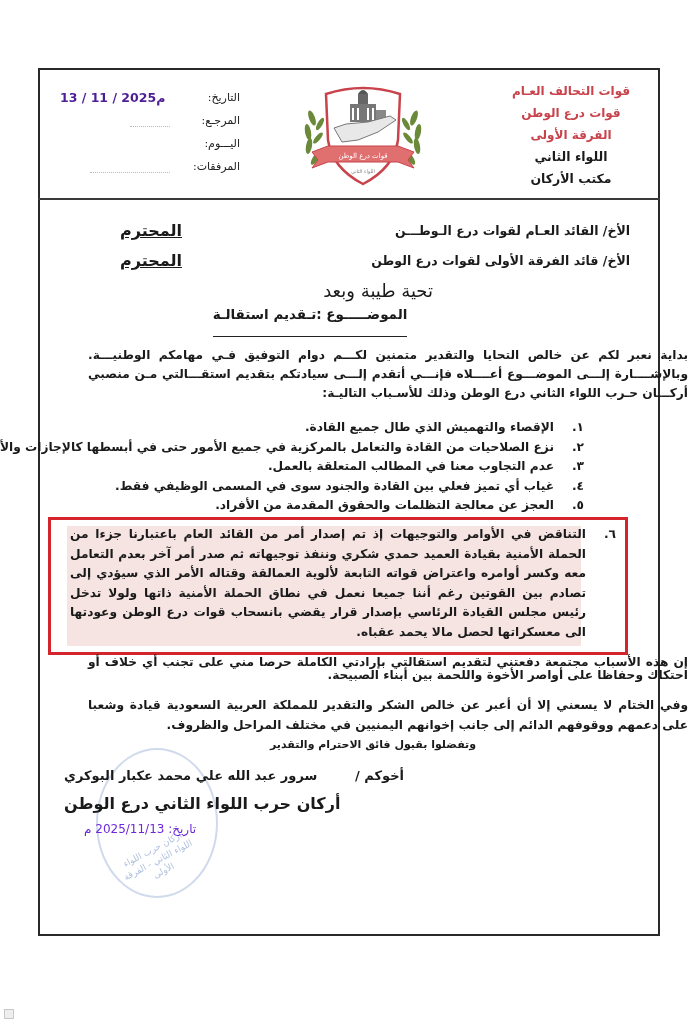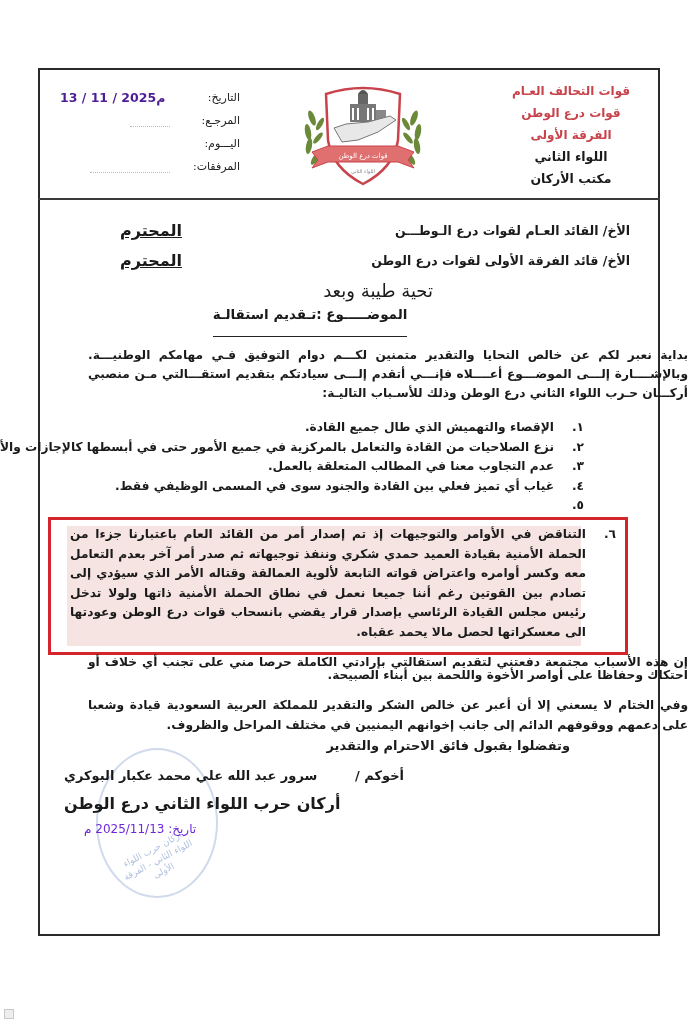--- a/index.html
+++ b/index.html
@@ -49,21 +49,21 @@
     position: absolute; left: 48px; top: 517px; width: 580px; height: 138px;
     border: 3px solid #d4242c;
   }
   .highlight-fill { position: absolute; left: 16px; top: 6px; right: 44px; bottom: 6px; background: #f6e4e3; }
   .item6 { position: absolute; left: 70px; top: 525px; width: 552px; direction: rtl; font-size: 12.2px; font-weight: bold; line-height: 19.5px; display: flex; }
   .item6 .num { width: 36px; flex: 0 0 36px; text-align: right; padding-right: 6px; }
   .item6 .txt { flex: 1; text-align: justify; }
 
   .after { top: 656px; line-height: 13px; }
   .closing { top: 696px; line-height: 19.5px; }
-  .regards { position: absolute; left: 270px; top: 738px; width: 300px; text-align: right; direction: rtl; font-size: 13px; font-weight: bold; }
+  .regards { position: absolute; left: 270px; top: 738px; width: 300px; text-align: left; direction: rtl; font-size: 11px; font-weight: bold; }
 
   .stamp {
     position: absolute; left: 96px; top: 748px; width: 122px; height: 150px;
     border: 2px solid rgba(120,150,200,0.35); border-radius: 50%;
   }
   .stamp-text {
     position: absolute; left: 118px; top: 842px; width: 80px; direction: rtl;
     color: rgba(110,140,195,0.55); font-size: 9px; line-height: 12px; text-align: center; transform: rotate(-28deg);
   }
 
@@ -179,20 +179,21 @@
   <li>
       <span class="num">٣.</span>
       <span>عدم التجاوب معنا في المطالب المتعلقة بالعمل.</span>
     </li>
   <li>
       <span class="num">٤.</span>
       <span>غياب أي تميز فعلي بين القادة والجنود سوى في المسمى الوظيفي فقط.</span>
     </li>
   <li>
       <span class="num">٥.</span>
+      <span>العجز عن معالجة التظلمات والحقوق المقدمة من الأفراد.</span>
     </li>
 </ol>
 
 <div class="highlight-box">
   <div class="highlight-fill"></div>
 </div>
 <div class="item6">
   <span class="num">٦.</span>
   <span class="txt">التناقض في الأوامر والتوجيهات إذ تم إصدار أمر من القائد العام باعتبارنا جزءا من الحملة الأمنية بقيادة العميد حمدي شكري وننفذ توجيهاته ثم صدر أمر آخر بعدم التعامل معه وكسر أوامره واعتراض قواته التابعة لألوية العمالقة وقتاله الأمر الذي سيؤدي إلى تصادم بين القوتين رغم أننا جميعا نعمل في نطاق الحملة الأمنية ذاتها ولولا تدخل رئيس مجلس القيادة الرئاسي بإصدار قرار يقضي بانسحاب قوات درع الوطن وعودتها الى معسكراتها لحصل مالا يحمد عقباه.</span>
 </div>

